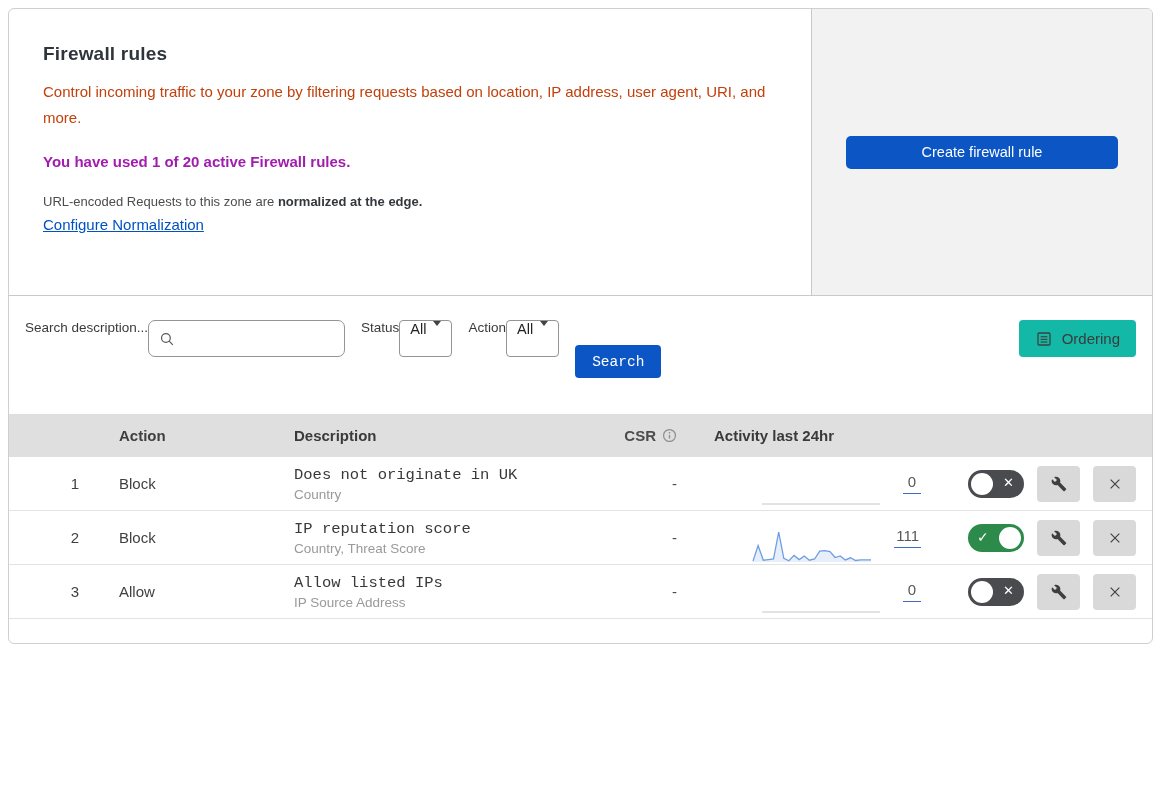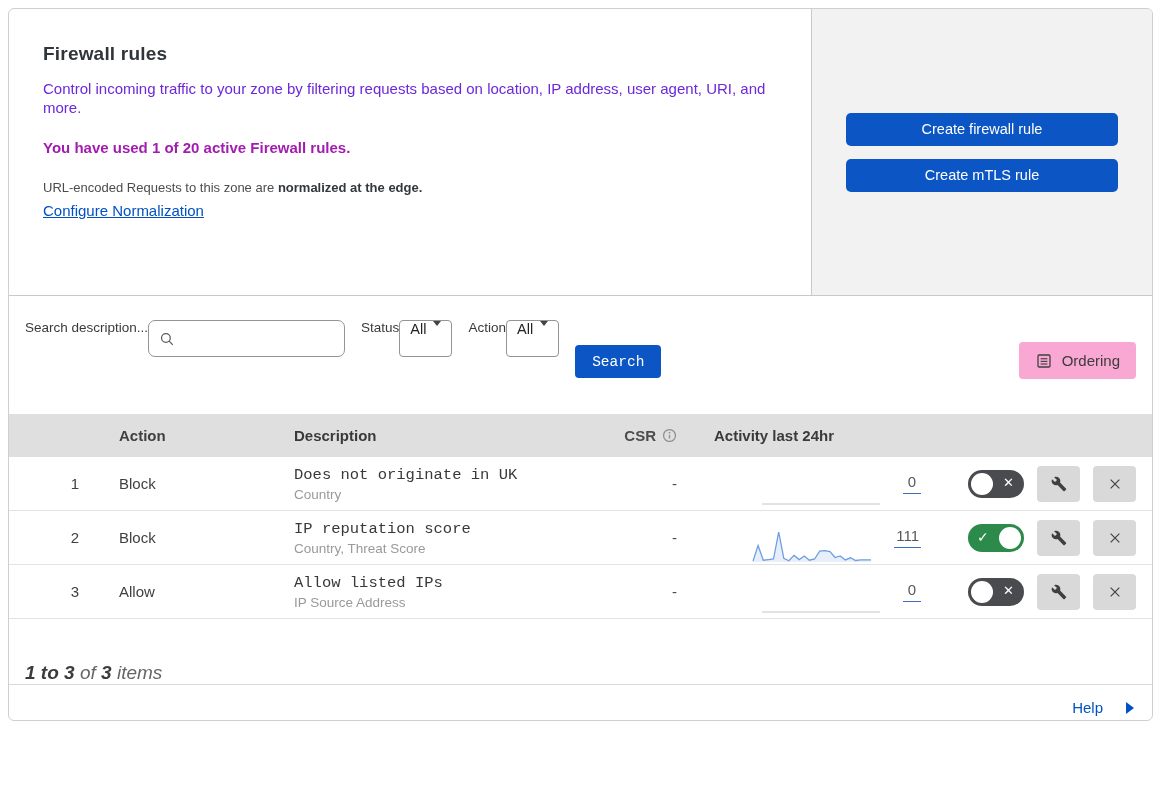--- a/index.html
+++ b/index.html
@@ -1,30 +1,30 @@
 <!DOCTYPE html>
 <html style="--accent: #0b55c4; --link: #0051c3; --toggle-on: #2c8a4b; --toggle-off: #4a4b4f; --thead-bg: #dfdfdf; --panel-bg: #f2f2f2;"><head>
 <meta charset="utf-8">
 <style>
   * { box-sizing: border-box; margin: 0; padding: 0; }
   html,body { background:#fff; font-family:"Liberation Sans", sans-serif; }
   body { width:1161px; height:791px; padding:8px; }
 
   .card {
-    width:1145px; height:713px;
+    width:1145px; height:636px;
     border:1px solid #cfcfcf; border-radius:6px;
     background:#fff; overflow:hidden;
     display:flex; flex-direction:column;
   }
 
   
   .top { display:flex; height:287px; border-bottom:1px solid #c9c9c9; flex:none; }
   .intro { flex:1; padding:34px 40px 0 34px; }
   .page-title { font-size:19px; font-weight:bold; color:#30353b; margin-bottom:14px; letter-spacing:.2px; }
-  .intro-desc { font-size:15px; color:#6d28d9; line-height:19px; max-width:735px; margin-bottom:22px; }
+  .intro-desc { font-size:15px; color:#c2410c; line-height:26px; max-width:735px; margin-bottom:22px; }
   .usage { font-size:15px; font-weight:bold; color:#a21caf; margin-bottom:24px; }
   .norm { font-size:13px; color:#4c4c4c; margin-bottom:7px; }
   .norm b { color:#33383d; }
   .link { color:var(--link); text-decoration:underline; font-size:15px; cursor:pointer; }
 
   .actions-panel {
     width:341px; flex:none; background:var(--panel-bg);
     border-left:1px solid #c9c9c9;
     display:flex; flex-direction:column; justify-content:center; align-items:center; gap:13px;
     padding:0 34px;
@@ -49,22 +49,22 @@
     font-size:14.5px; color:#222; cursor:pointer;
   }
   .caret { width:0; height:0; border-left:4px solid transparent; border-right:4px solid transparent; border-top:5px solid #444; }
   .btn-search {
     height:33px; padding:0 17px; margin-top:25px; align-self:flex-start;
     background:var(--accent); color:#fff; border:none; border-radius:4px;
     font-size:14.5px; font-family:Liberation Mono, monospace; cursor:pointer;
   }
   .spacer { flex:1; }
   .btn-ordering {
-    height:37px; margin-top:22px; padding:0 16px;
-    background:#f9a8d4; border:none; border-radius:4px;
+    height:37px; padding:0 16px;
+    background:#14b8a6; border:none; border-radius:4px;
     display:flex; align-items:center; gap:9px;
     font-size:15px; color:#3c3c3c; font-family:inherit; cursor:pointer;
   }
 
   
   .grid { display:grid; grid-template-columns:92px 185px 323px 100px 220px 1fr; align-items:center; }
   .thead { height:43px; background:var(--thead-bg); font-weight:bold; font-size:15px; color:#3a3a3a; flex:none; }
   .c-num   { text-align:right; padding-right:22px; font-size:15px; color:#3f3f3f; }
   .c-action{ padding-left:18px; font-size:15px; color:#3f3f3f; }
   .c-desc  { padding-left:8px; }
@@ -117,21 +117,20 @@
       <p class="intro-desc">Control incoming traffic to your zone by filtering requests based on location, IP address, user agent, URI, and more.</p>
       <div class="usage">You have used 1 of 20 active Firewall rules.</div>
       <div class="norm">
         <span>URL-encoded Requests to this zone are</span>
         <b>normalized at the edge.</b>
       </div>
       <span class="link">Configure Normalization</span>
     </div>
     <div class="actions-panel">
       <button class="btn-primary">Create firewall rule</button>
-      <button class="btn-primary">Create mTLS rule</button>
     </div>
   </div>
 
   <div class="filter-bar">
     <div class="fgroup">
       <span class="flabel">Search description...</span>
       <div class="search-box">
         <svg width="16" height="16" viewBox="0 0 22 22">
           <circle cx="9.5" cy="9.5" r="6" fill="none" stroke="#5a5a5a" stroke-width="1.7"></circle>
           <line x1="14" y1="14" x2="19" y2="19" stroke="#5a5a5a" stroke-width="1.7"></line>

